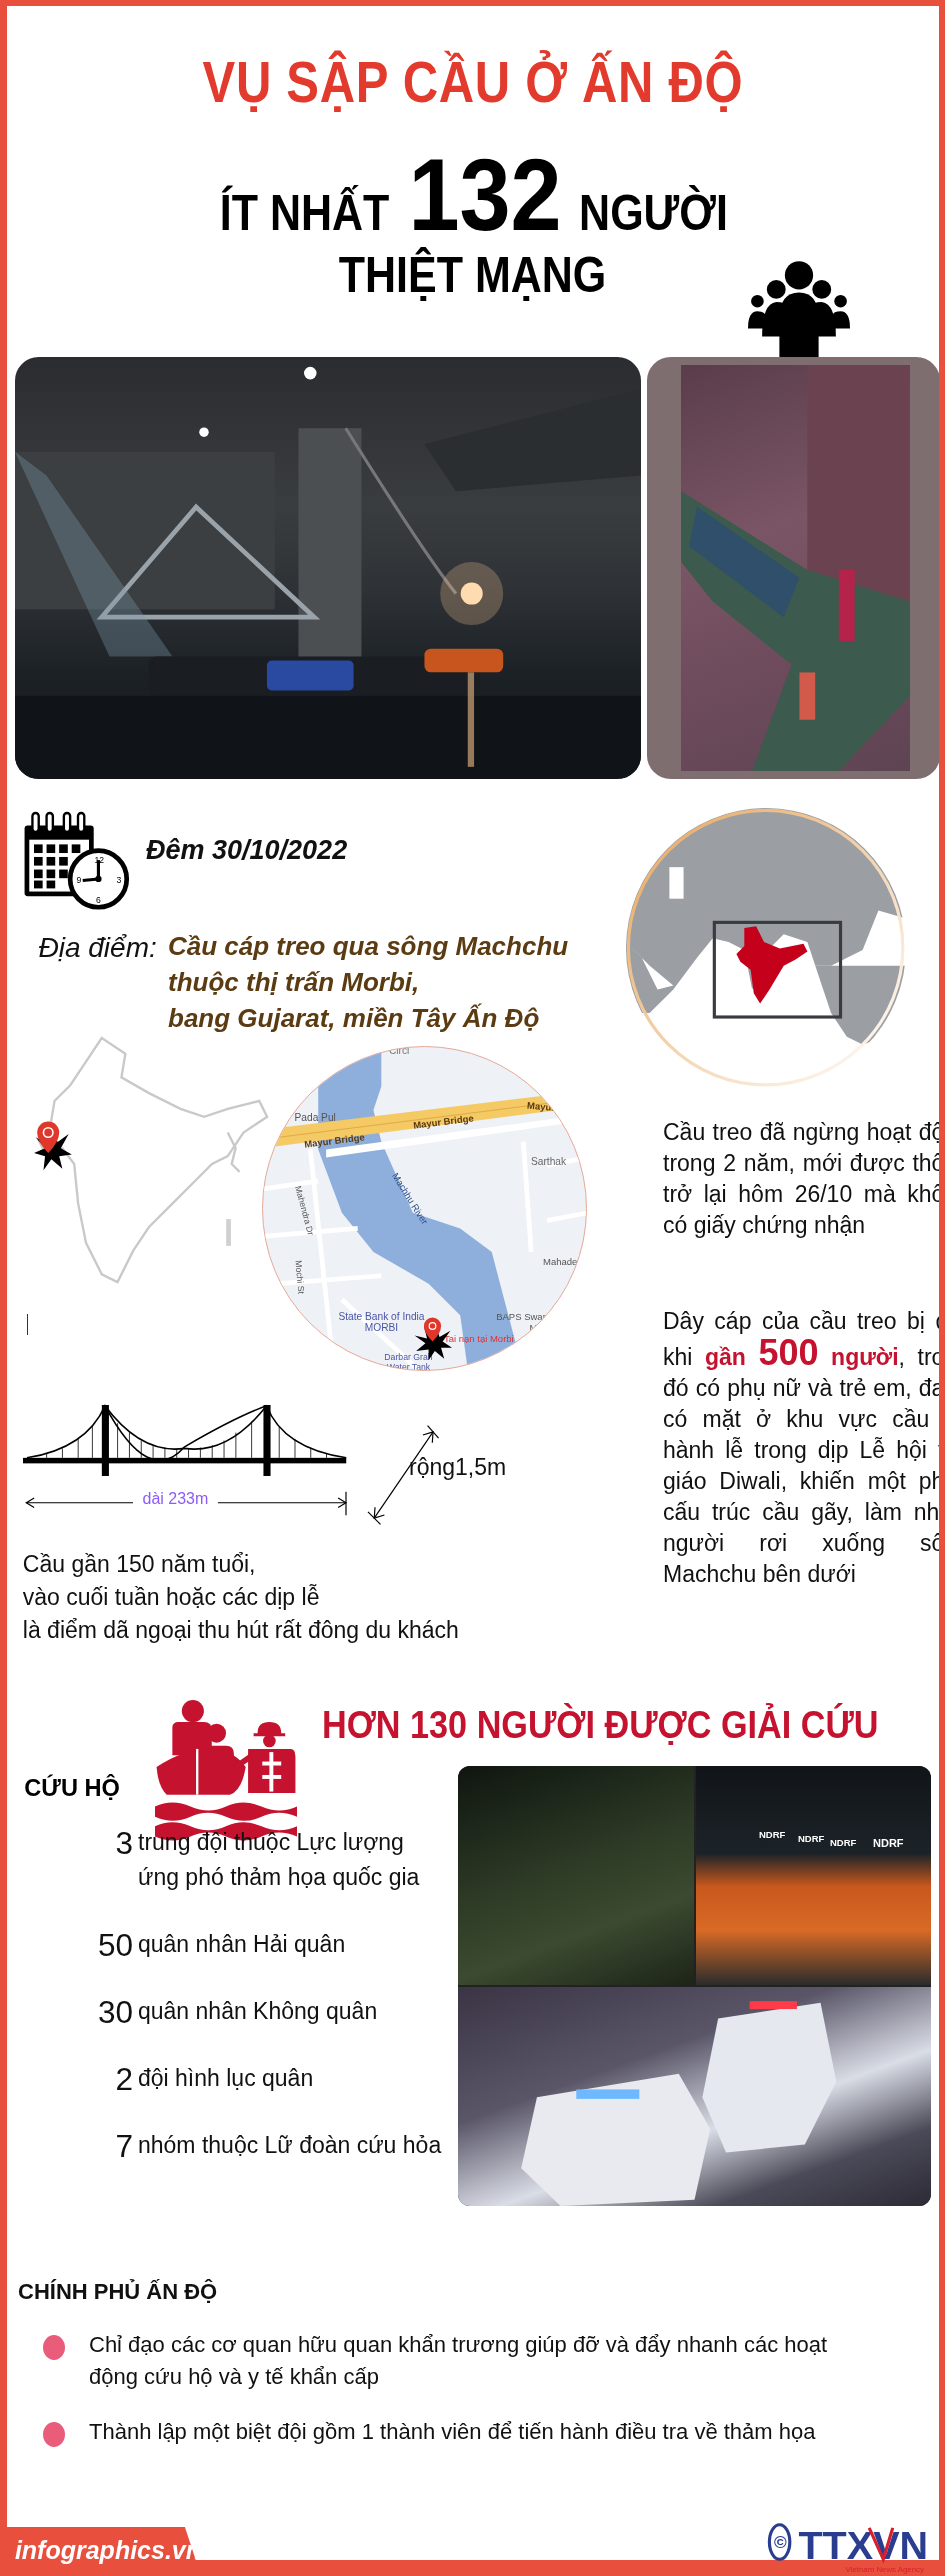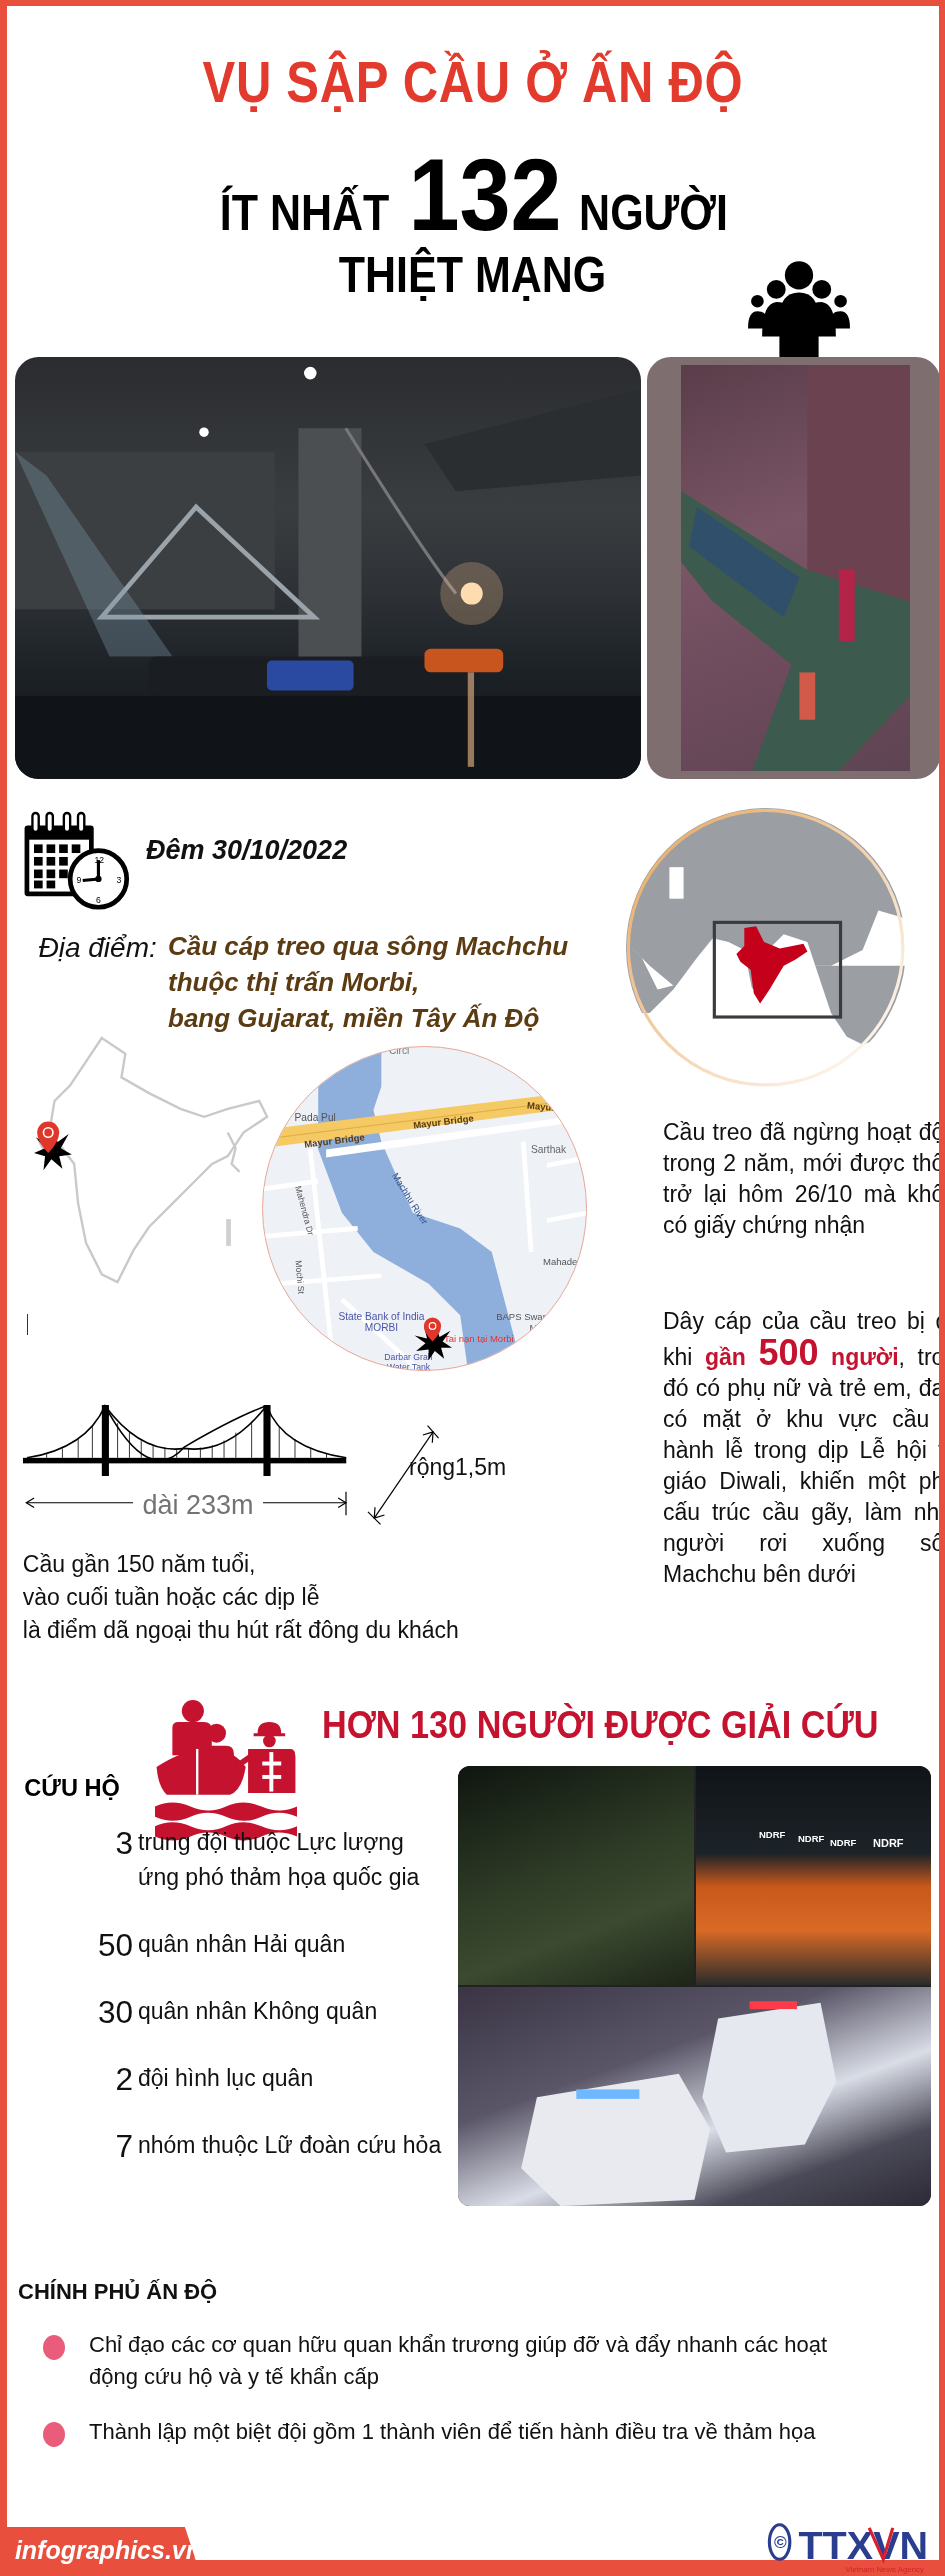--- a/index.html
+++ b/index.html
@@ -50,21 +50,21 @@
   
   .right-text { left: 619px; width: 307px; font-size: 23px; line-height: 31px; color: #111; text-align: justify; margin-left: 37px; }
   .rt1 { top: 1111px; }
   .rt2 { top: 1300px; }
   .highlight { color: #c4122f; font-weight: 700; }
   .highlight.num { font-size: 36px; }
 
   
   .bridge { left: 15.8px; top: 1395px; width: 339px; height: 79px; }
   .dim-row { left: 15.8px; top: 1481px; width: 331px; height: 31.5px; }
-  .dai-label { left: 126px; top: 1484px; font-size: 27px; color: #737373; background: #fff; padding: 0 9.5px; }
+  .dai-label { left: 126px; top: 1484px; font-size: 16px; color: #8b5cf6; background: #fff; padding: 0 9.5px; }
   .rong-arrow { left: 359px; top: 1418px; width: 91px; height: 102px; }
   .rong-label { left: 402px; top: 1448px; font-size: 23px; color: #111; }
 
   .age-text { left: 15.8px; top: 1542px; font-size: 23px; line-height: 33px; color: #111; }
 
   
   .rescue-icon { left: 148px; top: 1694px; width: 142px; height: 146px; }
   .rescue-title { left: 315px; top: 1698px; font-size: 38px; font-weight: 700; color: #c4122f; white-space: nowrap; }
   .rescue-title span { display: inline-block; transform: scaleX(0.9); transform-origin: left; }
   .cuuho-label { left: 17.3px; top: 1769px; font-size: 23.6px; font-weight: 700; color: #000; }
@@ -221,21 +221,21 @@
         <path d="M360 150 L412 140"></path>
           <path d="M360 220 L412 210"></path>
       </g>
     </svg>
     <span class="abs" style="left:126px;top:-1.6px;font-size:10.2px;color:#777;">Circl</span>
     <span class="abs" style="left:268px;top:31.5px;font-size:10.2px;color:#555;">Nat</span>
     <span class="abs" style="left:31.5px;top:65px;font-size:10.2px;color:#555;">Pada Pul</span>
     <span class="abs" style="left:41px;top:88px;font-size:9.5px;color:#5b3b12;font-weight:700;transform:rotate(-7deg);">Mayur Bridge</span>
     <span class="abs" style="left:150px;top:69px;font-size:9.5px;color:#5b3b12;font-weight:700;transform:rotate(-7deg);">Mayur Bridge</span>
     <span class="abs" style="left:264px;top:55px;font-size:9.5px;color:#5b3b12;font-weight:700;transform:rotate(5deg);">Mayur Bridg</span>
-    <span class="abs" style="left:268px;top:97px;font-size:10.2px;color:#666;">Sarthak</span>
+    <span class="abs" style="left:268px;top:109px;font-size:10.2px;color:#666;">Sarthak</span>
     <span class="abs" style="left:35px;top:134px;font-size:8.7px;color:#555;transform:rotate(75deg);transform-origin:left;">Mahendra Dr</span>
     <span class="abs" style="left:118px;top:146px;font-size:9.5px;color:#2e4d8c;transform:rotate(58deg);">Machhu River</span>
     <span class="abs" style="left:19.7px;top:225px;font-size:8.7px;color:#555;transform:rotate(85deg);">Mochi St</span>
     <span class="abs" style="left:71px;top:264px;width:95px;font-size:10.2px;color:#4a55a8;text-align:center;line-height:11px;">State Bank of India MORBI</span>
     <span class="abs" style="left:229px;top:264px;width:95px;font-size:9.5px;color:#555;text-align:right;line-height:11px;">BAPS Swaminarayan Mandir, Morbi</span>
     <span class="abs" style="left:280px;top:209px;font-size:9.5px;color:#555;">Mahadev</span>
     <span class="abs" style="left:181px;top:286px;font-size:9.5px;color:#d33;">Tai nạn tại Morbi</span>
     <span class="abs" style="left:118px;top:306px;width:55px;font-size:8.7px;color:#4a55a8;text-align:center;line-height:9.5px;">Darbar Grah Water Tank</span>
     <span class="abs" style="left:39px;top:311px;font-size:8.7px;color:#555;">dhani St</span>
     <svg class="abs" style="left:150px;top:268px;" width="39" height="47" viewBox="0 0 50 60">

